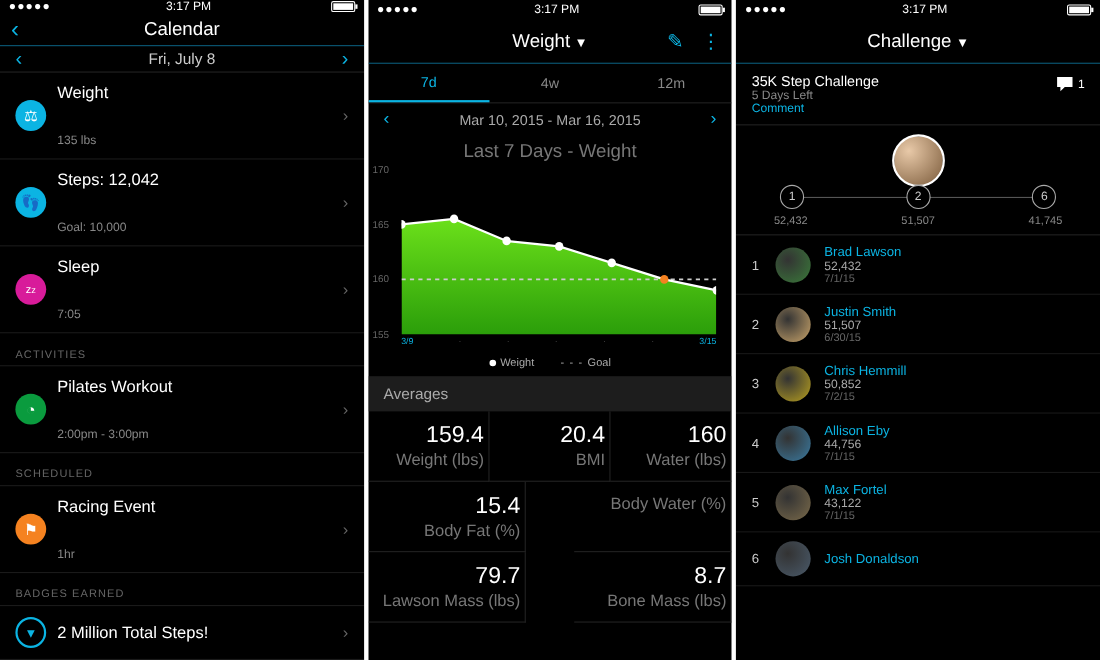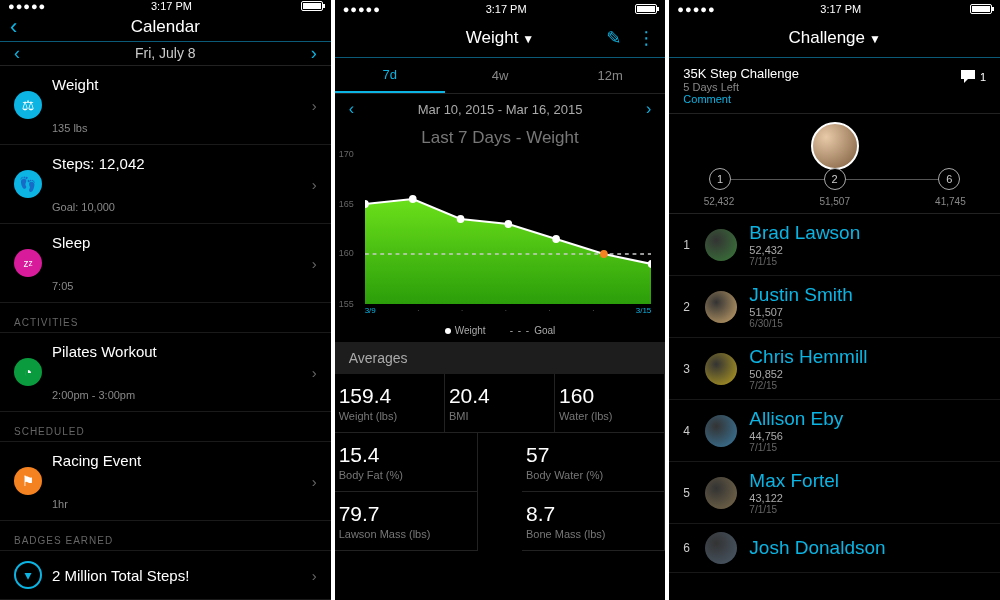--- a/index.html
+++ b/index.html
@@ -49,43 +49,43 @@
   .chart-box .ytick { position: absolute; left: -26px; color: #666; font-size: 9px; transform: translateY(-50%); }
   .chart-box svg { width: 100%; height: 100%; }
   .xticks { display: flex; justify-content: space-between; margin: 0 14px 4px 30px; color: #555; font-size: 8px; }
   .xticks span:first-child, .xticks span:last-child { color: #0bb4e3; }
   .legend { display: flex; justify-content: center; gap: 24px; color: #aaa; font-size: 10px; padding: 6px 0; }
   .legend .dot { display:inline-block; width:6px; height:6px; border-radius:50%; background:#fff; margin-right:4px; vertical-align:middle; }
   .legend .dash { letter-spacing: 1px; margin-right:4px; }
 
   .avg-hdr { background: #1d1d1d; color: #aaa; font-size: 14px; padding: 8px 14px; }
   .avg-grid { display: grid; grid-template-columns: 1fr 1fr 1fr; }
-  .avg-cell { border: 1px solid #222; border-left: none; border-top: none; text-align: left; padding: 10px 4px; }
+  .avg-cell { border: 1px solid #222; border-left: none; border-top: none; text-align: right; padding: 10px 4px; }
   .avg-grid.two { grid-template-columns: 1fr 1fr; gap: 44px; }
   .avg-cell .val { color: #fff; font-size: 21px; font-weight: 300; }
-  .avg-cell .lbl { color: #777; font-size: 11px; margin-top: 2px; }
+  .avg-cell .lbl { color: #777; font-size: 15px; margin-top: 2px; }
 
   
   .ch-head { padding: 8px 14px; border-bottom: 1px solid #222; position: relative; }
   .ch-head .t1 { color: #fff; font-size: 13px; }
   .ch-head .t2 { color: #888; font-size: 11px; }
   .ch-head .cmt { color: #0bb4e3; font-size: 11px; }
   .ch-head .bubble { position: absolute; right: 14px; top: 10px; color: #fff; font-size: 11px; display:flex; align-items:center; gap:3px;}
   .ch-head .bubble svg { width: 18px; height: 18px; fill:#fff; }
 
   .podium { height: 100px; position: relative; border-bottom: 1px solid #222; }
   .podium .avatar-big { position: absolute; left: 50%; top: 8px; transform: translateX(-50%); width: 48px; height: 48px; border-radius: 50%; border: 2px solid #fff; background: radial-gradient(circle at 30% 30%, #e8c9a8, #7a5a3a); }
   .podium .node { position: absolute; width: 22px; height: 22px; border-radius: 50%; border: 1.5px solid #aaa; color: #ccc; font-size: 11px; display:flex; align-items:center; justify-content:center; top: 54px; background:#000;}
   .podium .line { position:absolute; top: 65px; height:1px; background:#555; }
   .podium .score { position: absolute; color: #888; font-size: 10px; top: 82px; transform: translateX(-50%); }
 
   .lead-row { display:flex; align-items:center; padding: 8px 14px; border-bottom: 1px solid #181818; gap: 12px; }
   .lead-row .rank { color:#ccc; font-size: 12px; width: 10px; }
   .lead-row .ava { width: 32px; height: 32px; border-radius: 50%; background: #345; flex-shrink:0; background-size:cover;}
-  .lead-row .info .name { color:#0bb4e3; font-size: 19px; }
+  .lead-row .info .name { color:#0bb4e3; font-size: 12px; }
   .lead-row .info .pts { color:#aaa; font-size: 11px; }
   .lead-row .info .dt { color:#666; font-size: 10px; }
 
   
   .ic-weight { background:#0bb4e3; }
   .ic-steps { background:#0bb4e3; }
   .ic-sleep { background:#d81b9a; }
   .ic-pilates { background:#0a9b3e; }
   .ic-race { background:#f58220; }
   .ic-badge { background:transparent; border:2px solid #0bb4e3; width:26px; height:26px; }
@@ -247,21 +247,20 @@
           <div class="val">160</div>
           <div class="lbl">Water (lbs)</div>
         </div>
   </div>
   <div class="avg-grid two">
     <div class="avg-cell">
           <div class="val">15.4</div>
           <div class="lbl">Body Fat (%)</div>
         </div>
     <div class="avg-cell">
-          <div class="val">57</div>
           <div class="lbl">Body Water (%)</div>
         </div>
   </div>
   <div class="avg-grid two">
     <div class="avg-cell">
           <div class="val">79.7</div>
           <div class="lbl">Lawson Mass (lbs)</div>
         </div>
     <div class="avg-cell">
           <div class="val">8.7</div>

